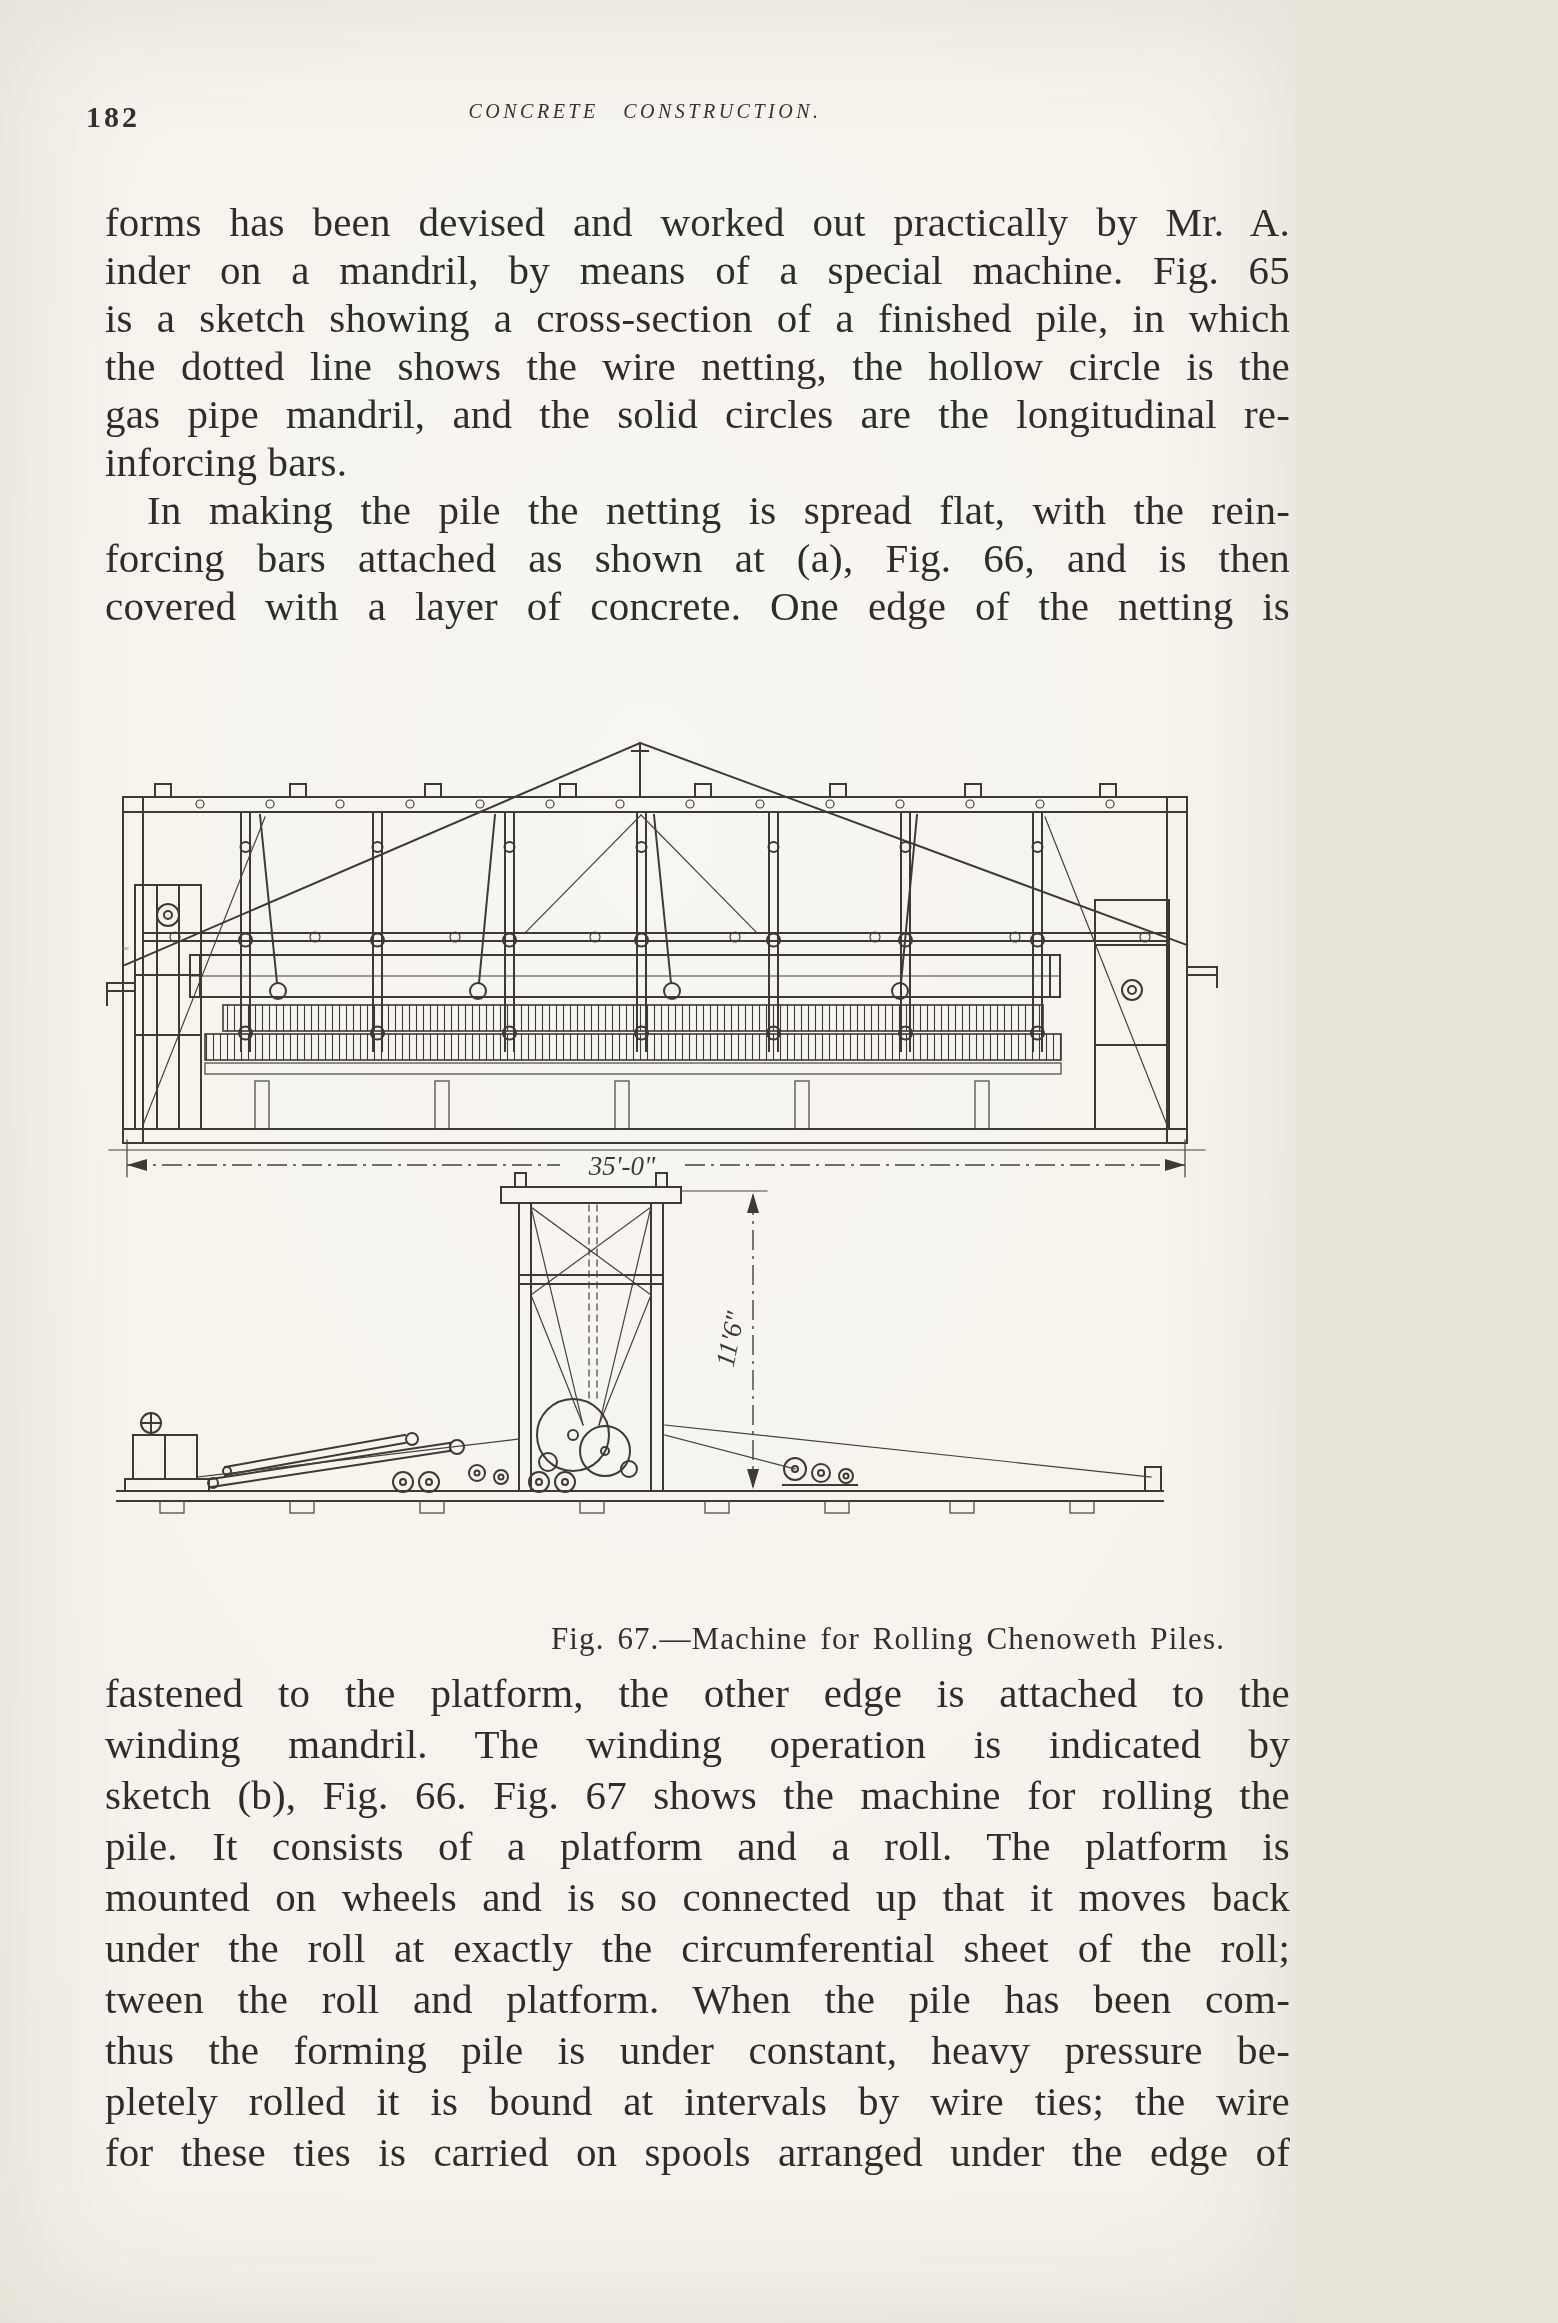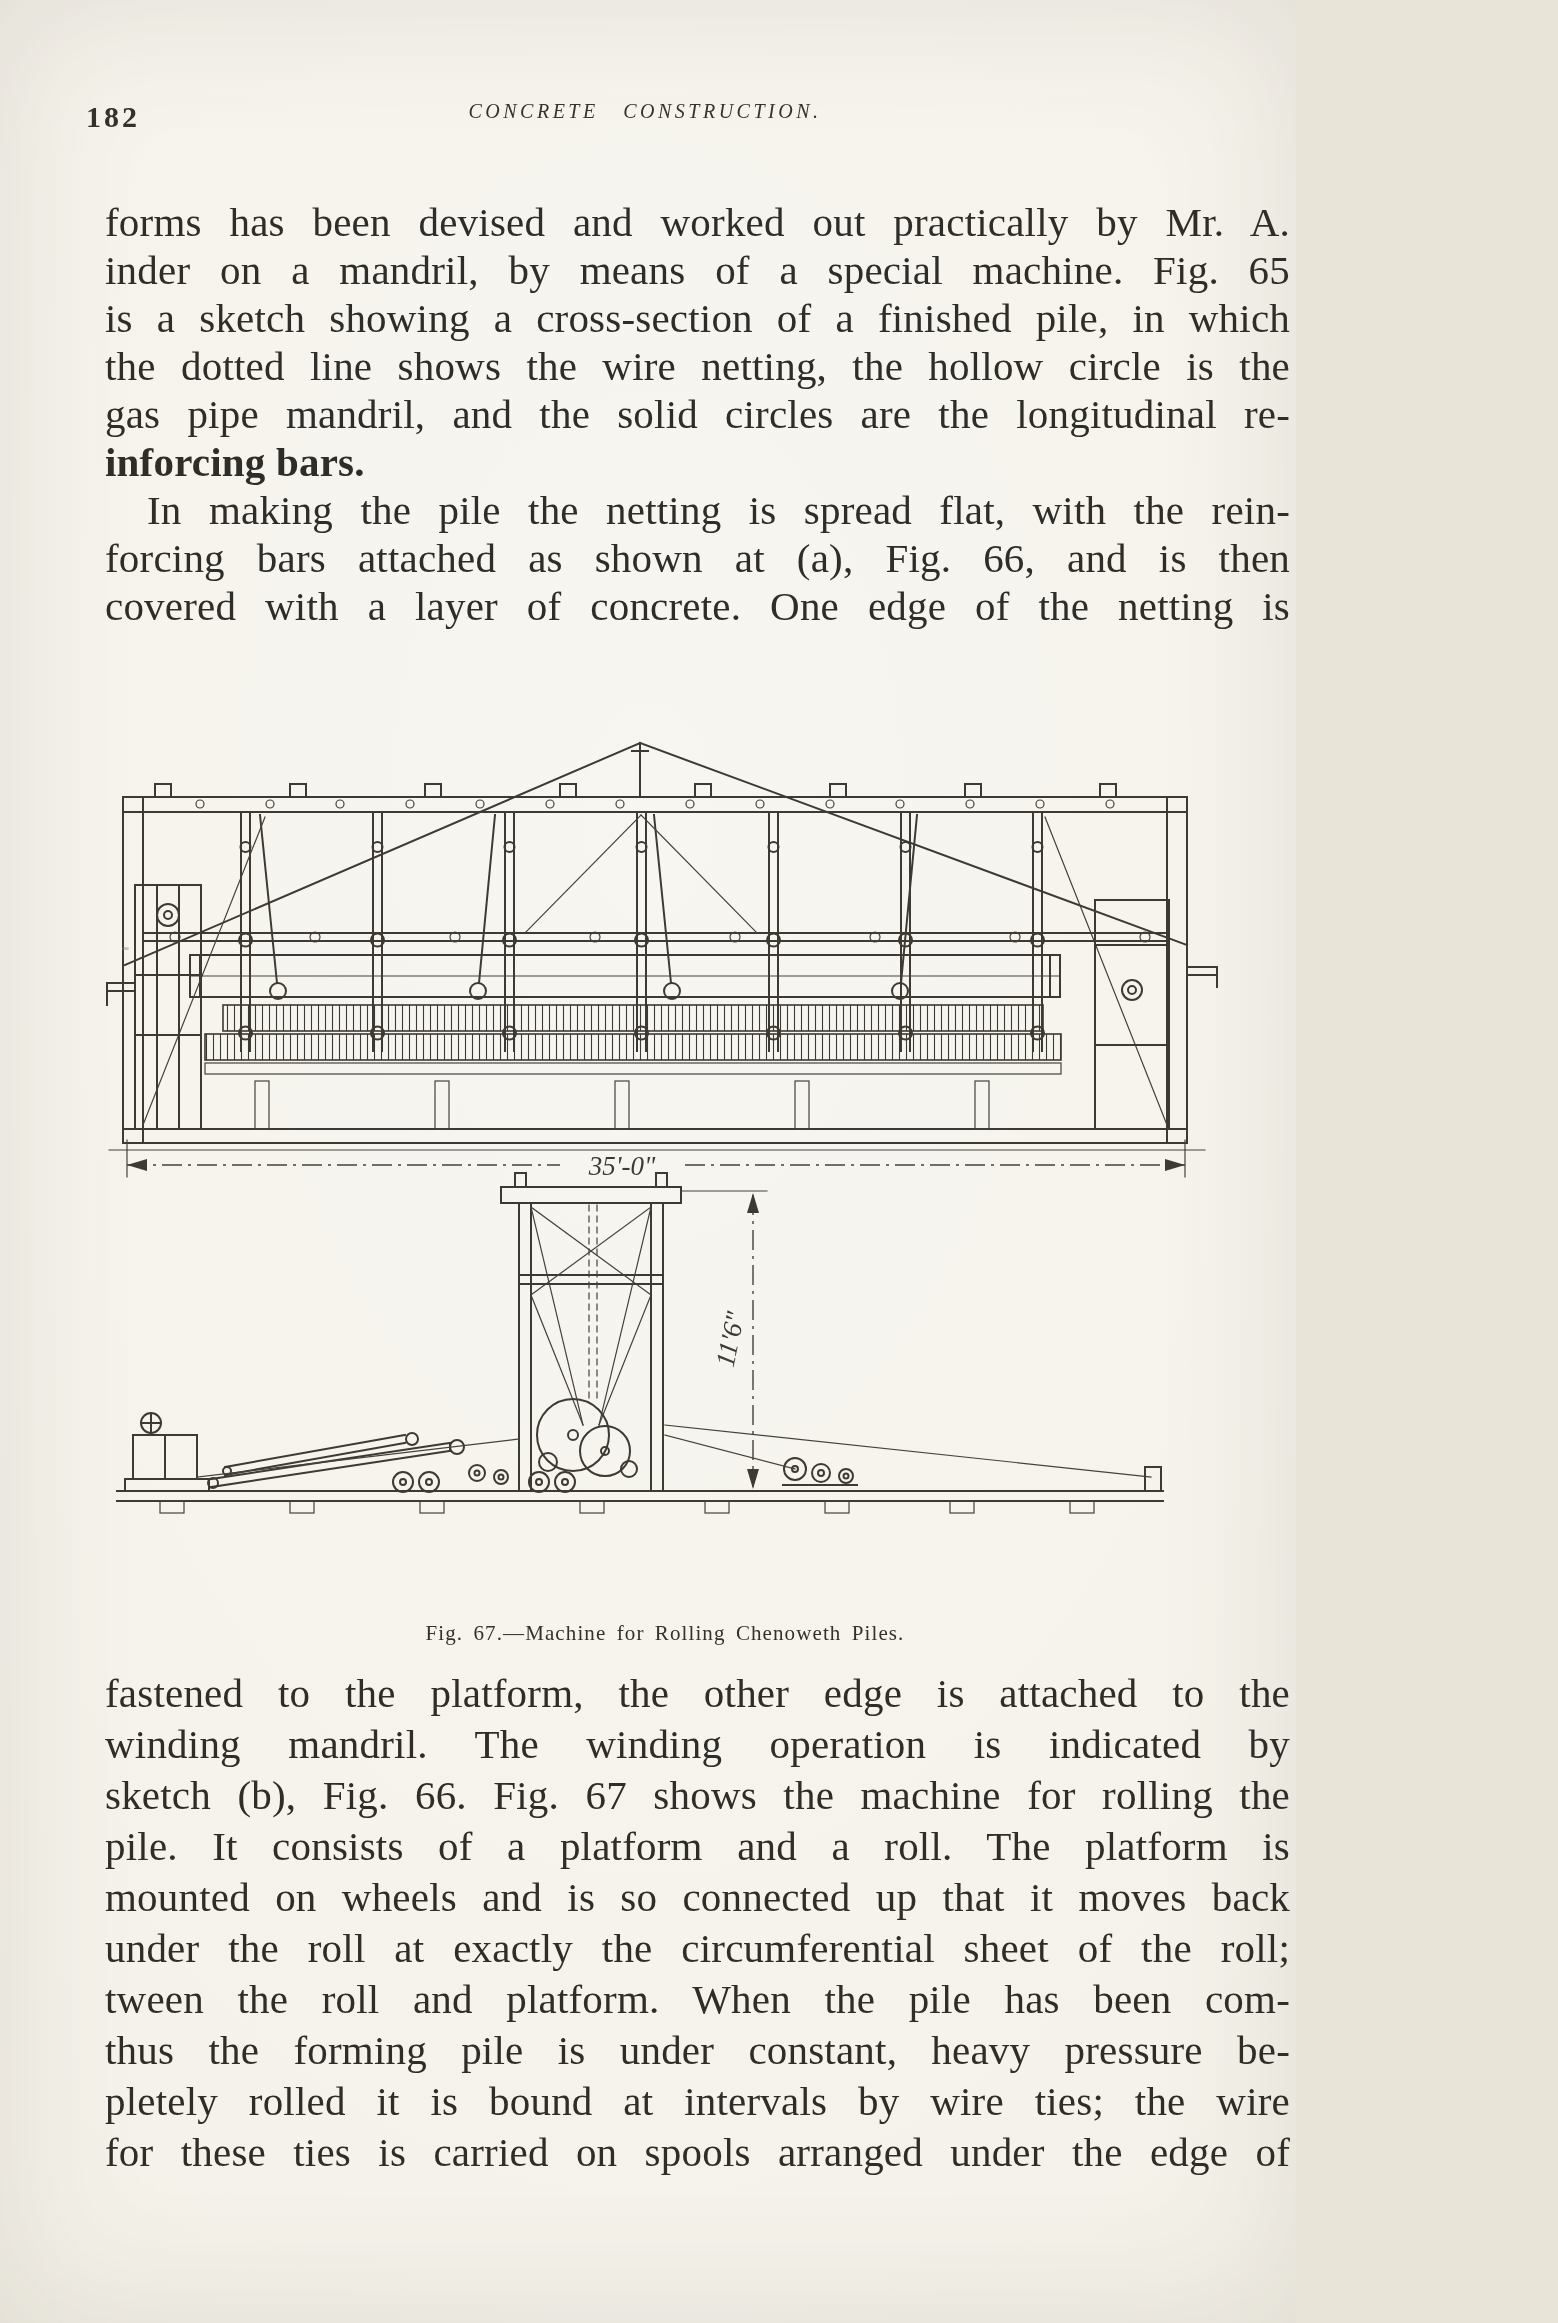--- a/index.html
+++ b/index.html
@@ -21,29 +21,29 @@
   }
   .running-header {
     position:absolute; left:105px; top:100px; width:1080px; text-align:center;
     font-style:italic; font-size:20px; letter-spacing:3.5px; word-spacing:16px; color:#35332c;
   }
 
   .textblock { position:absolute; left:105px; width:1185px; font-size:41px; color:#2f2d28; }
   .tb-top    { top:198px;  line-height:48px; }
   .tb-bottom { top:1668px; line-height:51px; }
   .line { text-align:justify; text-align-last:justify; letter-spacing:.2px; }
-  .line.line-last { text-align-last:left;font-weight:bold; }
+  .line.line-last { text-align-last:left; }
   .para.indent .line:first-child { text-indent:42px; }
 
   .figure { position:absolute; left:105px; top:735px; width:1185px; height:885px; }
   .figure svg { width:100%; height:100%; display:block; }
 
   .figure-caption {
-    position:absolute; left:105px; top:1621px; width:1120px; text-align:center;
-    font-size:21px; letter-spacing:1.1px; word-spacing:4px; color:#33312b;
+    position:absolute; left:105px; top:1621px; width:1120px; text-align:right;
+    font-size:31px; letter-spacing:1.1px; word-spacing:4px; color:#33312b;
   }
 
   
   .draw      { stroke:#3c3a33; stroke-width:2;   fill:none; stroke-linecap:square; }
   .draw-thin { stroke:#44423a; stroke-width:1.2; fill:none; stroke-linecap:square; }
   .dim       { stroke:#44423a; stroke-width:1.4; fill:none; stroke-dasharray:20 6 3 6; }
   .fillink   { fill:#3c3a33; stroke:none; }
   .dimtext   { font-family:"Liberation Serif",serif; font-style:italic; font-size:27px; fill:#3c3a33; }
 
   .speck { position:absolute; background:#8a8578; border-radius:50%; opacity:.45; }

